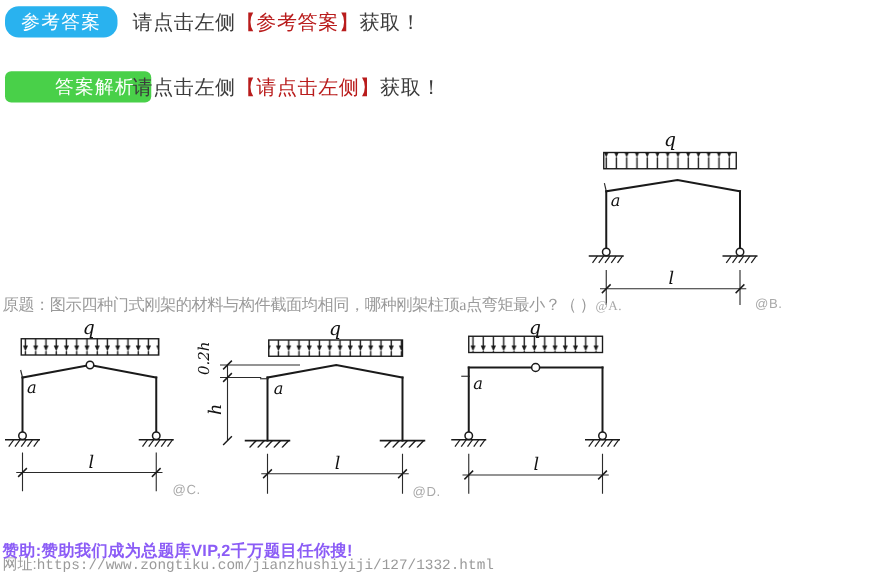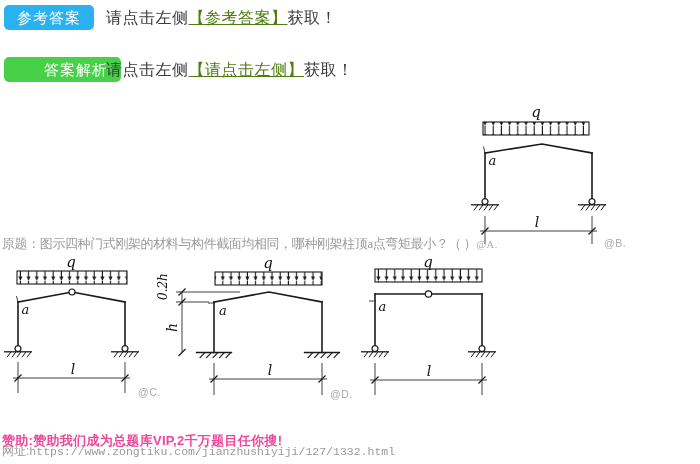--- a/index.html
+++ b/index.html
@@ -8,31 +8,31 @@
     background:#ffffff;
     font-family:"Liberation Sans","DejaVu Sans",sans-serif;
     -webkit-font-smoothing:antialiased;
   }
   .abs{position:absolute;}
   
   .btn{
     display:inline-block;color:#ffffff;font-size:15px;line-height:19px;
     padding:3px 13px;border-radius:5px;letter-spacing:1px;cursor:pointer;
   }
-  .btn-blue{background:#29b2ef;}
+  .btn-blue{background:#29b2ef;border-radius:11px;}
   .btn-green{background:#49d049;padding-left:40px;}
   .instr{font-size:16px;color:#3c3c3c;letter-spacing:0.5px;}
-  .instr .bracket{color:#4d7c0f;text-decoration:underline;}
+  .instr .bracket{color:#b91c1c;}
   
   .question{font-size:13px;color:#9a9a9a;white-space:nowrap;letter-spacing:-0.4px;font-family:Liberation Serif, serif;}
   .optlabel{font-size:10.5px;color:#a9a9a9;letter-spacing:0.5px;}
   
   .urlline{font-size:12px;color:#9a9a9a;}
   .urlline .url{font-family:"Liberation Mono","DejaVu Sans Mono",monospace;font-size:11.5px;}
-  .sponsor{font-size:13px;color:#ec4899;font-weight:bold;letter-spacing:0.3px;}
+  .sponsor{font-size:13px;color:#8b5cf6;font-weight:bold;letter-spacing:0.3px;}
   
   svg.diag{position:absolute;overflow:visible;}
   .ln{stroke:#1a1a1a;stroke-width:1.6;fill:none;stroke-linecap:square;}
   .lnt{stroke:#2a2a2a;stroke-width:0.9;fill:none;}
   .band{fill:url(#loadp);stroke:#1a1a1a;stroke-width:1.1;}
   .hinge{fill:#ffffff;stroke:#1a1a1a;stroke-width:1.2;}
   text.ital{font-family:"DejaVu Serif","Liberation Serif",serif;font-style:italic;fill:#111;}
   .f15{font-size:15px;} .f14{font-size:14px;} .f13{font-size:13px;} .f12{font-size:12px;}
 </style>
 </head>

